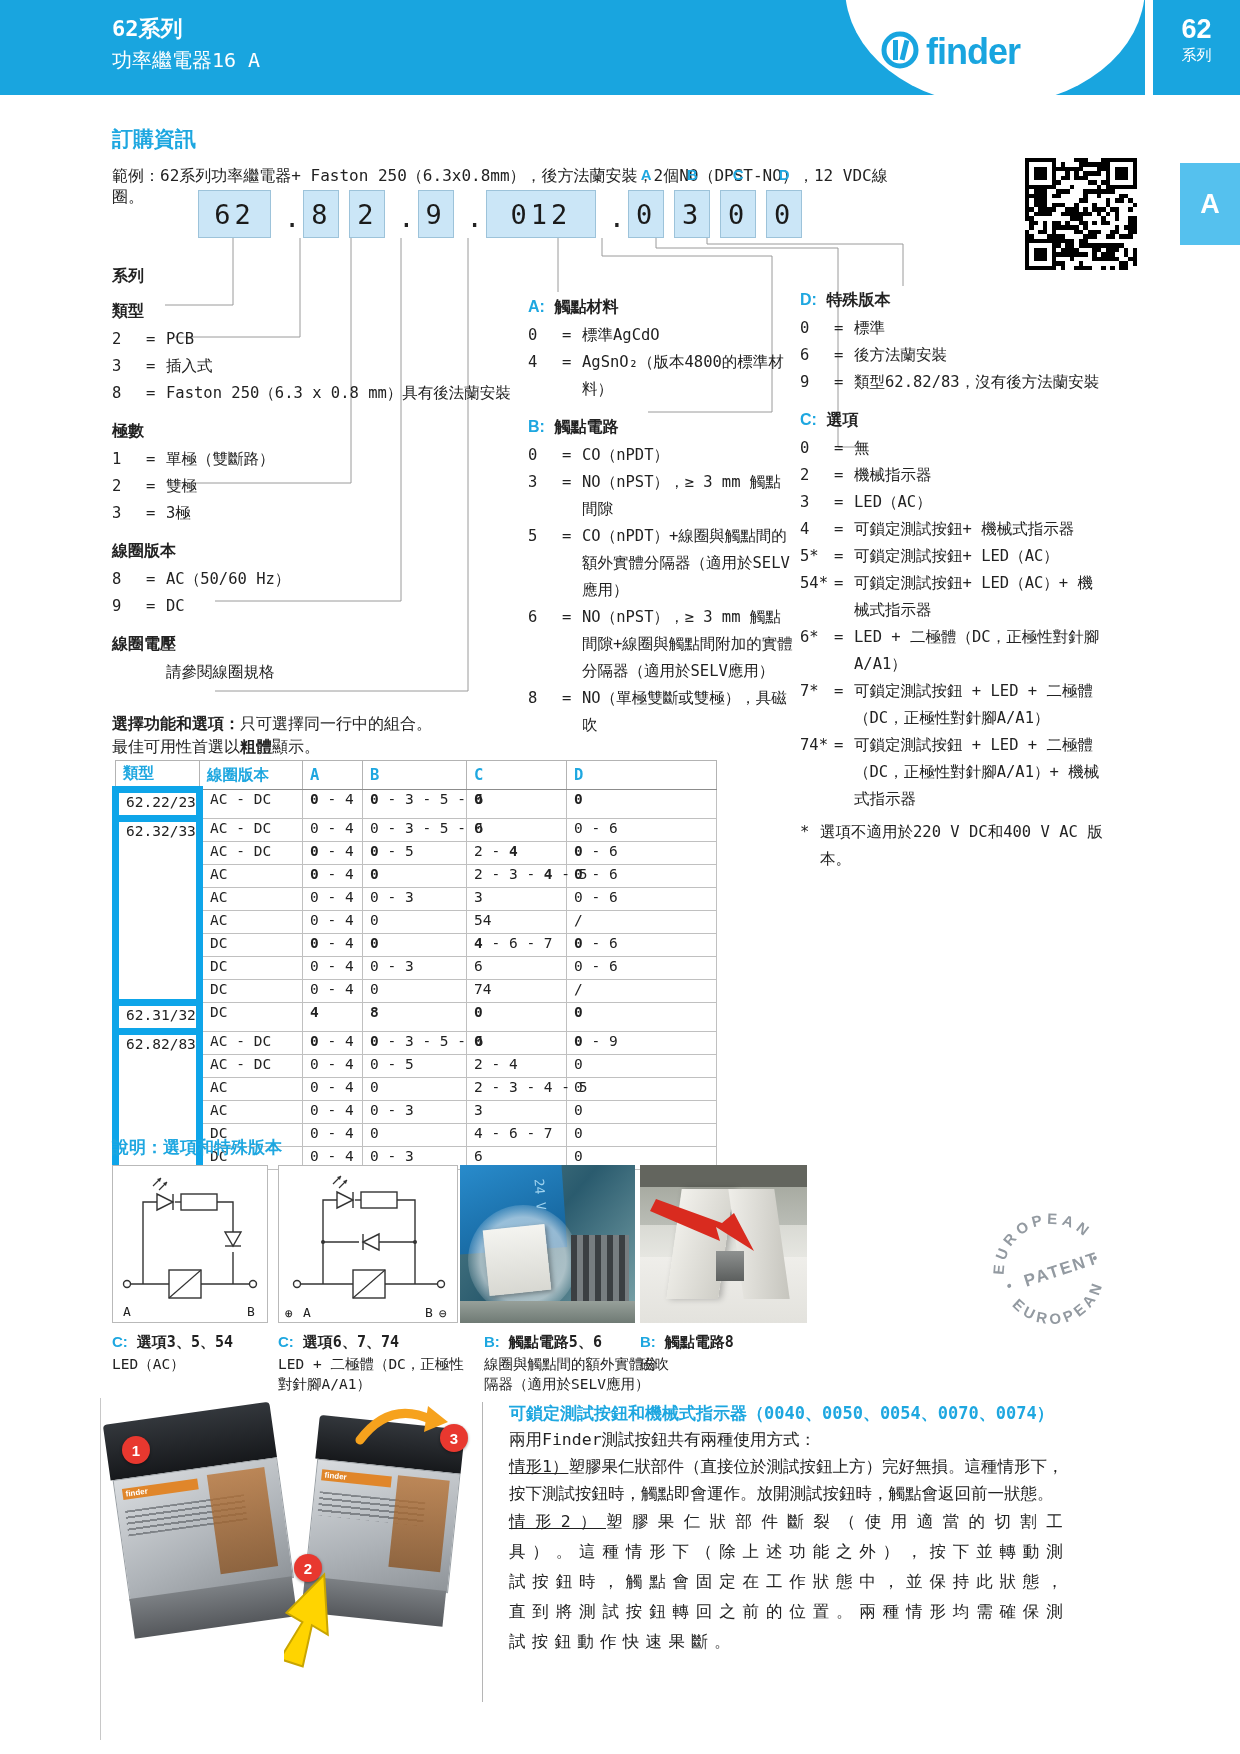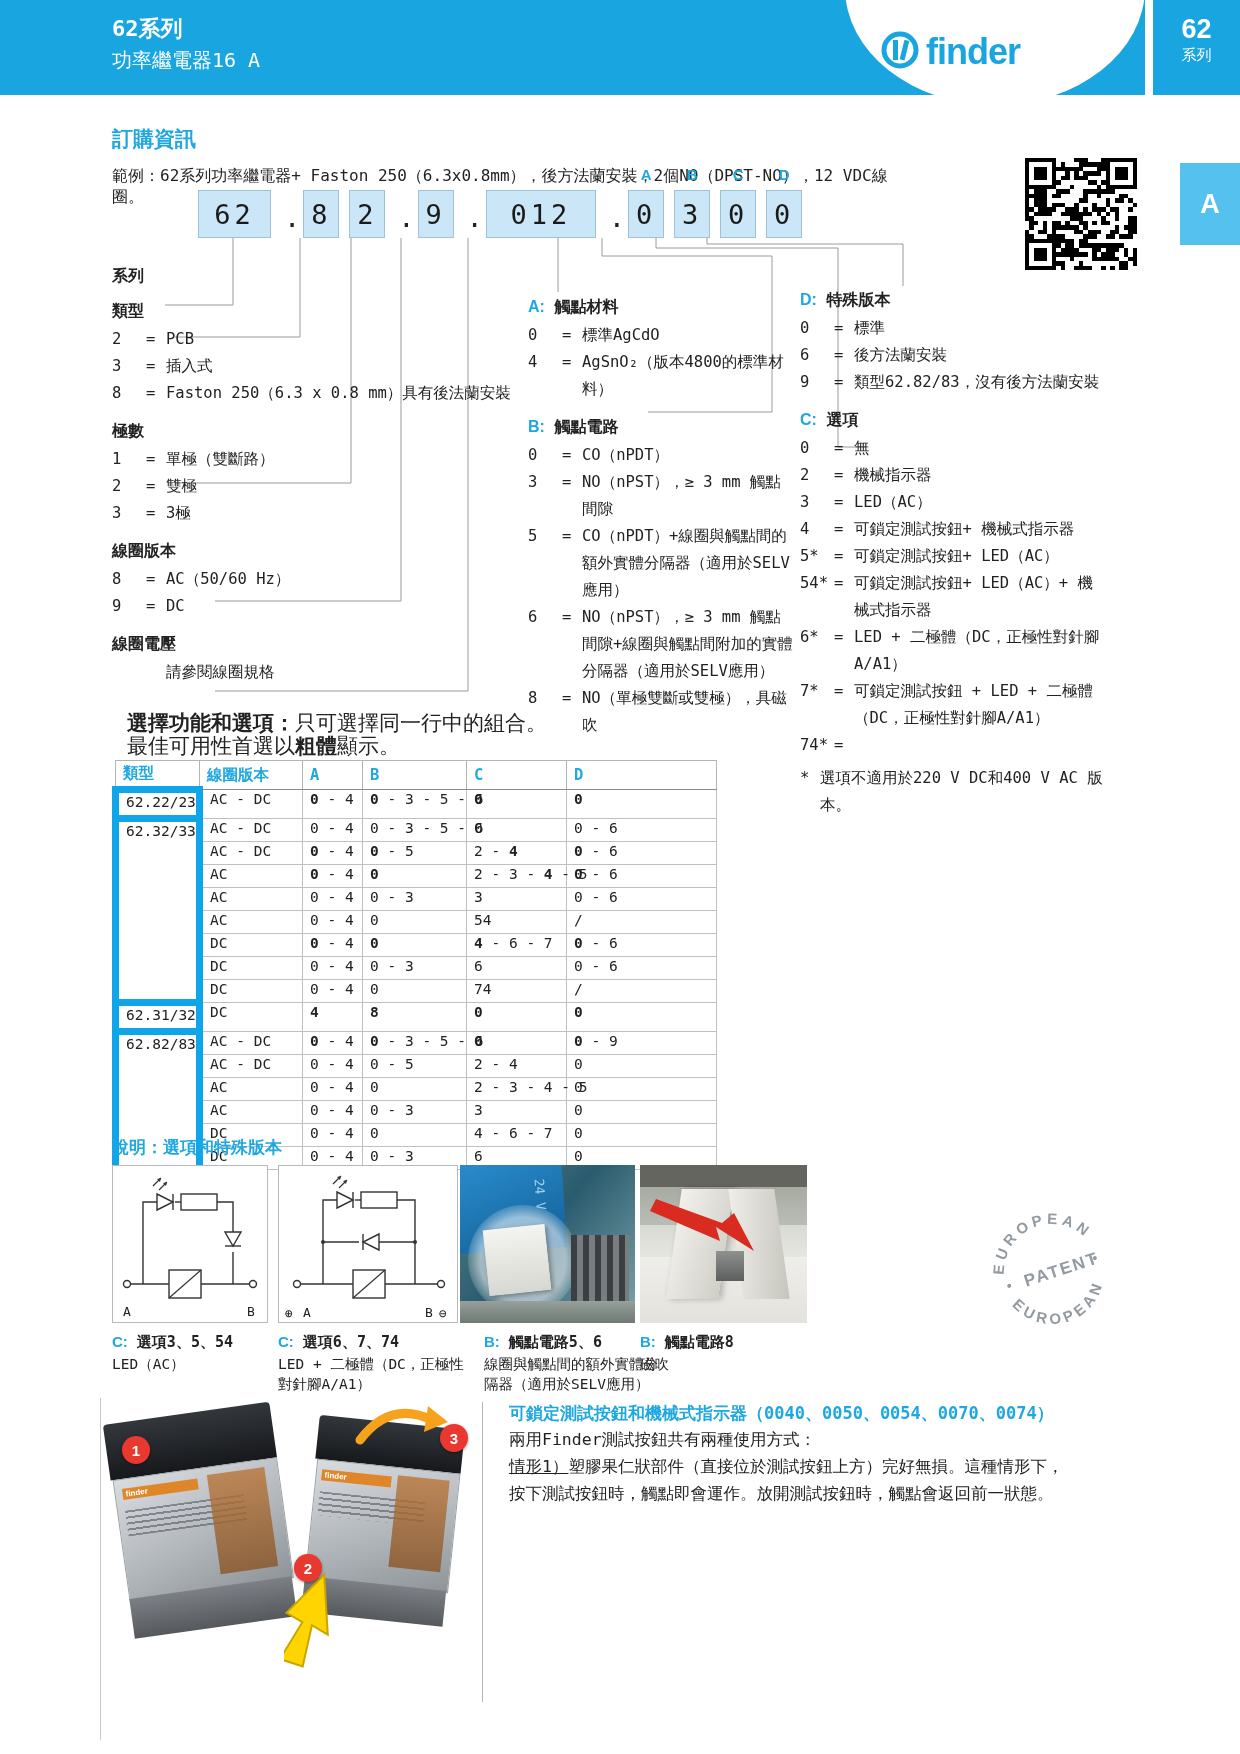--- a/index.html
+++ b/index.html
@@ -43,21 +43,21 @@
   .opt-title{font-size:16px;font-weight:bold;margin:14px 0 4px 0;}
   .opt-title .cyan{font-family:"Liberation Sans",sans-serif;}
   .footnote{display:flex;font-size:15.5px;line-height:27px;margin-top:6px;}
   .footnote .star{flex:0 0 20px;}
   #left-col{left:112px;top:252px;width:405px;}
   #mid-col{left:528px;top:283px;width:268px;}
   #right-col{left:800px;top:276px;width:305px;}
   #qr{left:1025px;top:158px;}
 
   
-  #sel-intro{left:127px;top:712px;font-size:21px;line-height:23px;}
+  #sel-intro{left:112px;top:712px;font-size:16px;line-height:23px;}
   #sel-table{left:112px;top:760px;}
   table.sel{border-collapse:collapse;table-layout:fixed;width:601px;border:1px solid #8c8c8c;}
   table.sel th{color:#1ea7e0;font-weight:bold;text-align:left;font-size:15.5px;padding:2px 7px;border:1px solid #b3b3b3;border-bottom:1px solid #8c8c8c;}
   table.sel td{font-size:14.5px;padding:1px 7px;border:1px solid #c0c0c0;height:20px;vertical-align:top;white-space:nowrap;}
   table.sel td.grp{vertical-align:top;border:7px solid #0ea5e9;}
   table.sel tr{height:22px;}
 
   
   #notes-title{left:112px;top:1136px;font-size:17px;font-weight:bold;color:#1ea7e0;}
   .panel{position:absolute;top:1165px;height:158px;background:#fff;border:1px solid #b9b9b9;box-sizing:border-box;}
@@ -330,20 +330,21 @@
         <span class="ot">LED + 二極體（DC，正極性對針腳A/A1）</span>
       </div>
       <div class="opt-row">
         <span class="oc">7*</span>
         <span class="oe">=</span>
         <span class="ot">可鎖定測試按鈕 + LED + 二極體（DC，正極性對針腳A/A1）</span>
       </div>
       <div class="opt-row">
         <span class="oc">74*</span>
         <span class="oe">=</span>
+        <span class="ot">可鎖定測試按鈕 + LED + 二極體（DC，正極性對針腳A/A1）+ 機械式指示器</span>
       </div>
       <div class="footnote">
         <span class="star">*</span>
         <span>選項不適用於220 V DC和400 V AC 版本。</span>
       </div>
     </div>
 
   <div class="abs" id="qr">
     <svg id="qr-svg" width="112" height="112" viewBox="0 0 25 25" shape-rendering="crispEdges">
         <rect width="25" height="25" fill="#fff"></rect>
@@ -963,20 +964,21 @@
     </svg>
   </div>
   <div class="badge" style="left:122px;top:1436px;">1</div>
   <div class="badge" style="left:294px;top:1554px;">2</div>
   <div class="badge" style="left:440px;top:1424px;">3</div>
 
   <div class="abs" id="bottom-text">
     <div class="bt-title">可鎖定測試按鈕和機械式指示器（0040、0050、0054、0070、0074）</div>
     <div class="bt-line">兩用Finder測試按鈕共有兩種使用方式：</div>
     <div class="case"><span class="lbl">情形1）</span><span>塑膠果仁狀部件（直接位於測試按鈕上方）完好無損。這種情形下，按下測試按鈕時，觸點即會運作。放開測試按鈕時，觸點會返回前一狀態。</span></div>
+    <div class="case justify"><span class="lbl">情形2）</span><span>塑膠果仁狀部件斷裂（使用適當的切割工具）。這種情形下（除上述功能之外），按下並轉動測試按鈕時，觸點會固定在工作狀態中，並保持此狀態，直到將測試按鈕轉回之前的位置。兩種情形均需確保測試按鈕動作快速果斷。</span></div>
   </div>
 
   <div class="abs stamp">
     <svg width="135" height="135" viewBox="0 0 135 135">
       <defs>
         <path id="arcTop" d="M19 67 A48 48 0 0 1 115 67" fill="none"></path>
         <path id="arcBot" d="M15 67 A52 52 0 0 0 119 67" fill="none"></path>
       </defs>
       <g transform="rotate(-18 67 67)" fill="#939aa1" font-family="Liberation Sans, sans-serif">
         <text font-size="15" font-weight="bold" letter-spacing="4">

